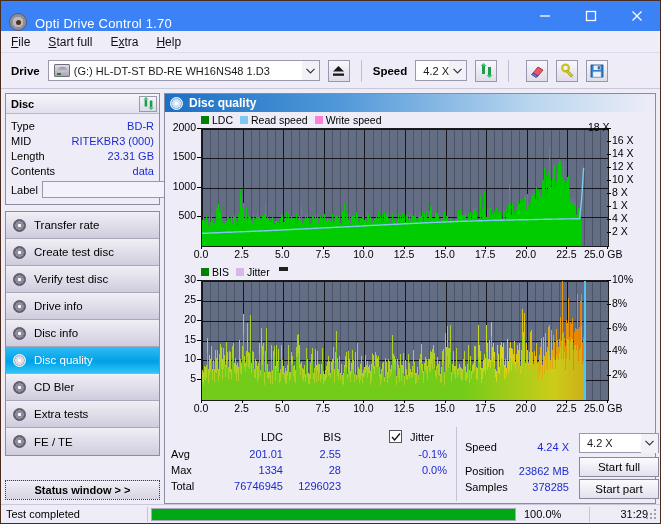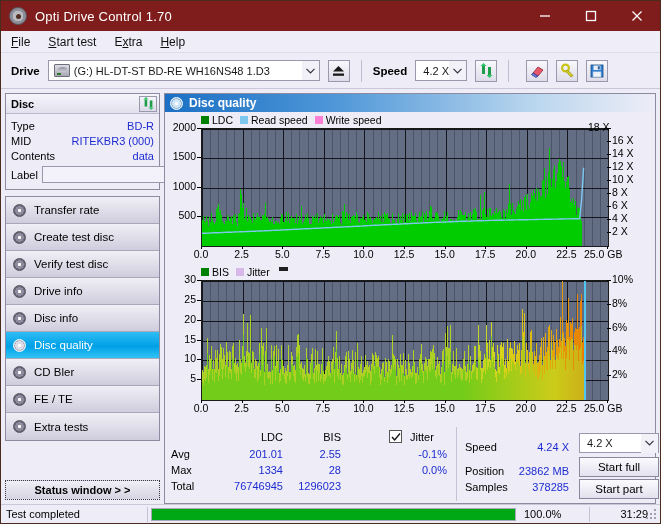--- a/index.html
+++ b/index.html
@@ -13,22 +13,22 @@
   }
   .window {
     width: 661px; height: 524px;
     background: #eeedf7;
     border: 1px solid #4a2c1e;
     position: relative;
     display: flex; flex-direction: column;
   }
   
   .titlebar {
-    height: 30px; background: #7f1d1d;
-    display: flex; align-items: center;
+    height: 30px; background: #3b82f6;
+    display: flex; align-items: flex-end;
     flex: 0 0 30px;
   }
   .titlebar .app-icon {
     width: 18px; height: 18px; margin-left: 8px; margin-right: 8px;
     border-radius: 50%;
     background: radial-gradient(circle at 50% 50%, #f5f5f5 0 18%, #b9b9c2 19% 46%, #8e8e99 47% 100%);
     border: 1px solid #5a5a66;
     position: relative;
   }
   .titlebar .app-icon::after {
@@ -230,21 +230,21 @@
         <svg width="12" height="12" viewBox="0 0 12 12">
             <line x1="1.5" y1="1.5" x2="10.5" y2="10.5" stroke="#fff" stroke-width="1.3"></line>
             <line x1="10.5" y1="1.5" x2="1.5" y2="10.5" stroke="#fff" stroke-width="1.3"></line>
           </svg>
       </div>
     </div>
   </div>
 
   <div class="menubar">
     <div class="menu-item"><u>F</u><span>ile</span></div>
-    <div class="menu-item"><u>S</u><span>tart test</span></div>
+    <div class="menu-item"><u>S</u><span>tart full</span></div>
     <div class="menu-item">E<u>x</u><span>tra</span></div>
     <div class="menu-item"><u>H</u><span>elp</span></div>
   </div>
 
   <div class="drivebar">
     <div class="lbl">Drive</div>
     <div class="combo drive-combo">
       <span class="drive-ico"></span>
       <span class="cb-text">(G:)  HL-DT-ST BD-RE  WH16NS48 1.D3</span>
       <span class="cb-arrow">
@@ -319,20 +319,24 @@
         <div class="disc-rows">
           <div class="disc-row">
             <span class="k">Type</span>
             <span class="v">BD-R</span>
           </div>
           <div class="disc-row">
             <span class="k">MID</span>
             <span class="v">RITEKBR3 (000)</span>
           </div>
           <div class="disc-row">
+            <span class="k">Length</span>
+            <span class="v">23.31 GB</span>
+          </div>
+          <div class="disc-row">
             <span class="k">Contents</span>
             <span class="v">data</span>
           </div>
           <div class="label-row">
             <span class="k">Label</span>
             <input class="label-input" type="text" value="" style="">
             <span class="cd-btn">
               <span class="cd-glyph"></span>
             </span>
           </div>
@@ -379,27 +383,27 @@
         <div class="navitem">
           <span class="nav-ico">
               <span class="disc"></span>
             </span>
           <span>CD Bler</span>
         </div>
         <div class="navitem">
           <span class="nav-ico">
               <span class="disc"></span>
             </span>
-          <span>FE / TE</span>
+          <span>Extra tests</span>
         </div>
         <div class="navitem">
           <span class="nav-ico">
               <span class="disc"></span>
             </span>
-          <span>Extra tests</span>
+          <span>FE / TE</span>
         </div>
       </div>
 
       <div class="left-spacer"></div>
       <div class="status-win">Status window &gt; &gt;</div>
     </div>
 
     <div class="right">
       <div class="dq-head">
         <span class="hico"></span>
@@ -899,21 +903,21 @@
                 <div class="axis-lbl" style="left:0px; top:65.5px; width:31px; text-align:right;">1000</div>
                 <div class="tickline" style="left:32px; top:72.5px; width:4px; height:1px;"></div>
                 <div class="axis-lbl" style="left:0px; top:36.25px; width:31px; text-align:right;">1500</div>
                 <div class="tickline" style="left:32px; top:43.25px; width:4px; height:1px;"></div>
                 <div class="axis-lbl" style="left:0px; top:7px; width:31px; text-align:right;">2000</div>
                 <div class="tickline" style="left:32px; top:14px; width:4px; height:1px;"></div>
                 <div class="axis-lbl" style="left:447px; top:111px;">2 X</div>
                 <div class="tickline" style="left:442px; top:118px; width:4px; height:1px;"></div>
                 <div class="axis-lbl" style="left:447px; top:98px;">4 X</div>
                 <div class="tickline" style="left:442px; top:105px; width:4px; height:1px;"></div>
-                <div class="axis-lbl" style="left:447px; top:85px;">6 X</div>
+                <div class="axis-lbl" style="left:447px; top:85px;">1 X</div>
                 <div class="tickline" style="left:442px; top:92px; width:4px; height:1px;"></div>
                 <div class="axis-lbl" style="left:447px; top:72px;">8 X</div>
                 <div class="tickline" style="left:442px; top:79px; width:4px; height:1px;"></div>
                 <div class="axis-lbl" style="left:447px; top:59px;">10 X</div>
                 <div class="tickline" style="left:442px; top:66px; width:4px; height:1px;"></div>
                 <div class="axis-lbl" style="left:447px; top:46px;">12 X</div>
                 <div class="tickline" style="left:442px; top:53px; width:4px; height:1px;"></div>
                 <div class="axis-lbl" style="left:447px; top:33px;">14 X</div>
                 <div class="tickline" style="left:442px; top:40px; width:4px; height:1px;"></div>
                 <div class="axis-lbl" style="left:447px; top:20px;">16 X</div>

